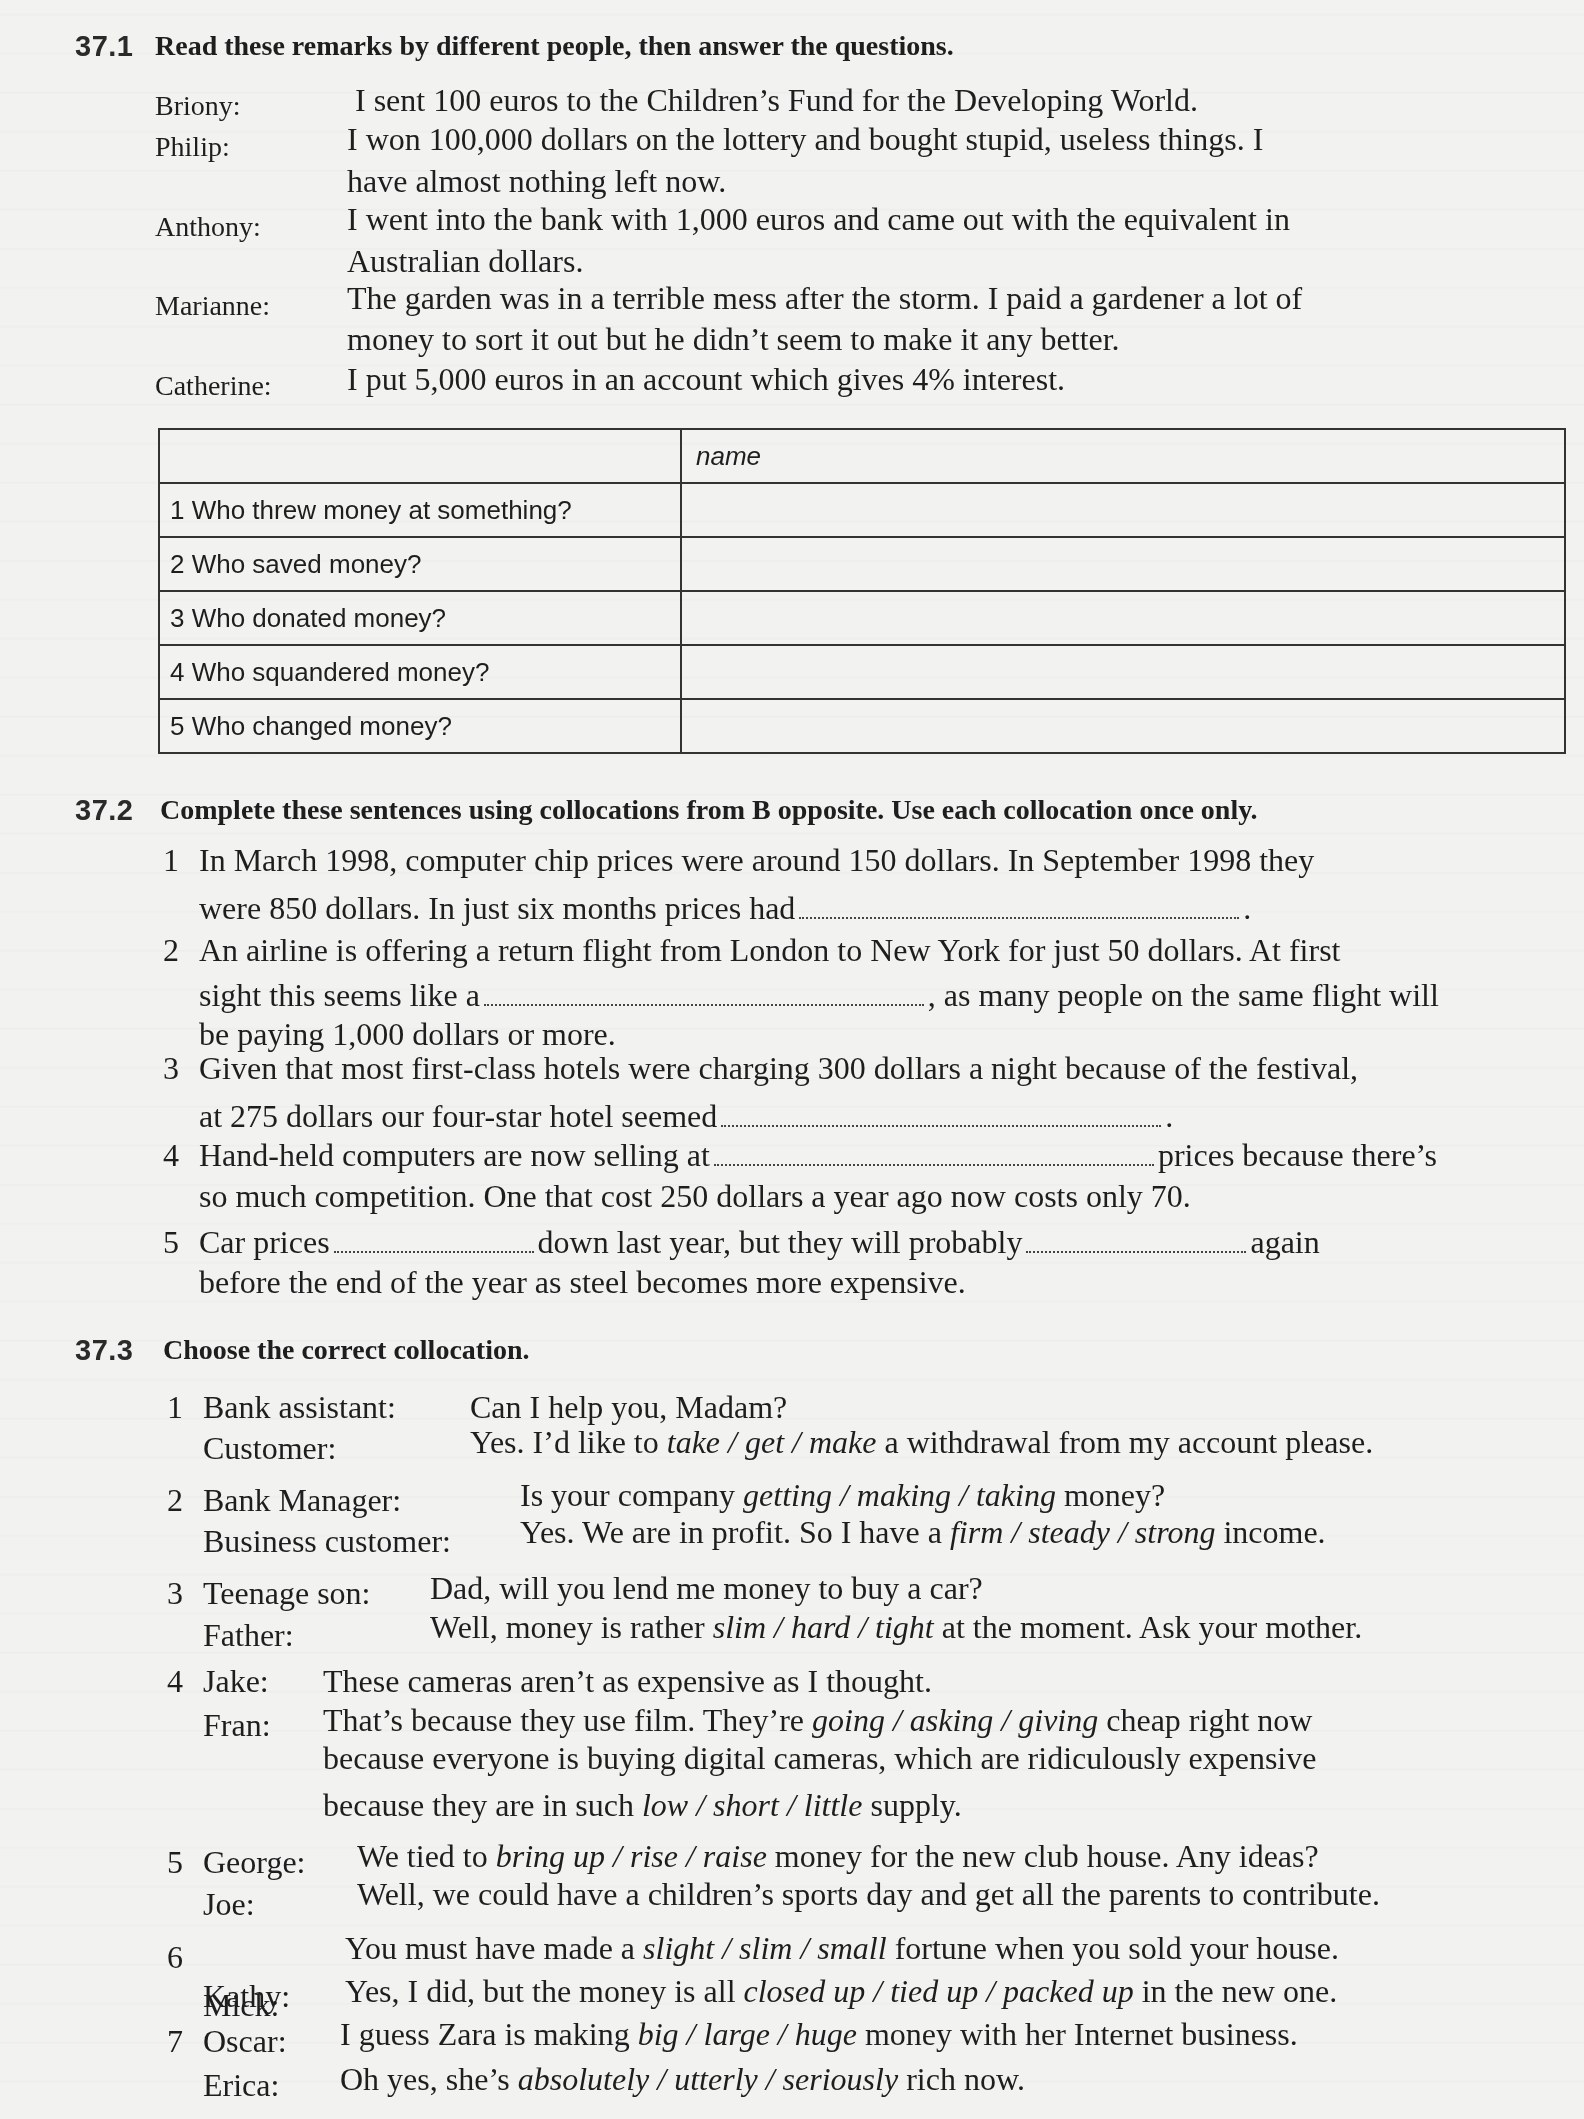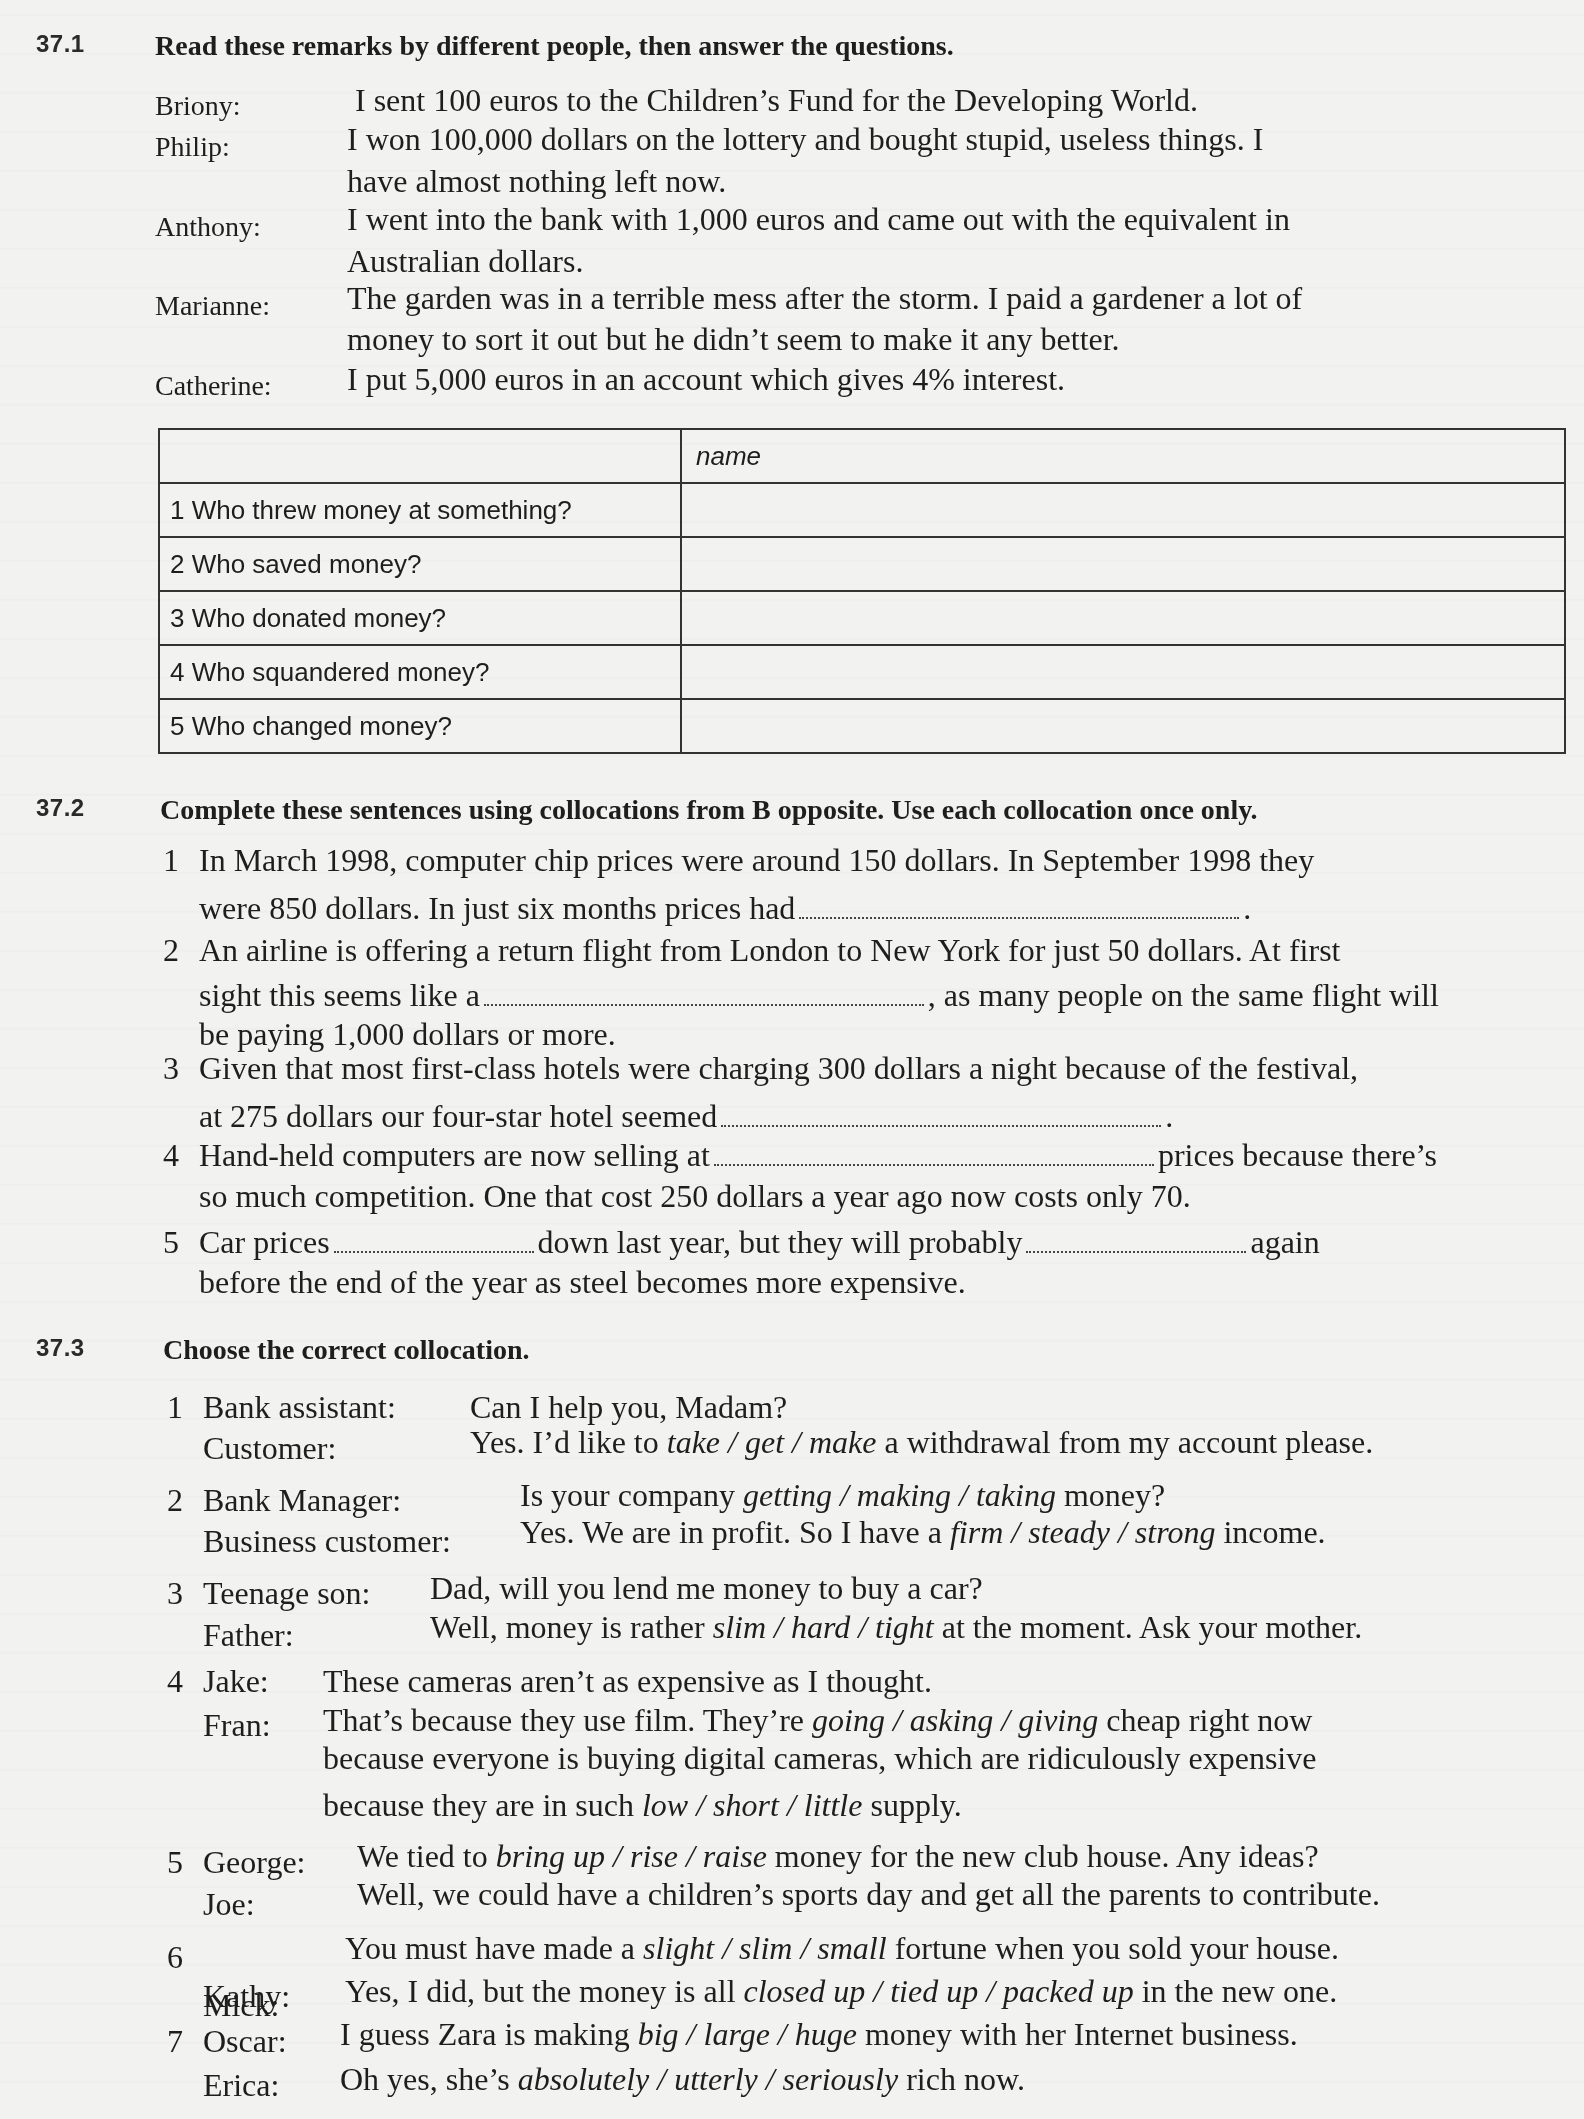--- a/index.html
+++ b/index.html
@@ -11,21 +11,21 @@
   }
   .bleed {
     position:absolute; inset:0;
     background:
       repeating-linear-gradient(0deg, rgba(0,0,0,0.0) 0px, rgba(0,0,0,0.0) 36px, rgba(0,0,0,0.025) 37px, rgba(0,0,0,0.0) 39px);
     pointer-events:none;
   }
   .abs { position:absolute; white-space:nowrap; }
   .secnum {
     font-family:"Liberation Sans","DejaVu Sans",sans-serif; font-weight:bold;
-    font-size:24px; color:#2a2a2a; letter-spacing:0.5px;
+    font-size:29px; color:#2a2a2a; letter-spacing:0.5px;margin-left:39px;
   }
   .instr { font-weight:bold; font-size:28px; }
   .txt { font-size:32px; line-height:37px; }
   .speaker { font-size:28px; }
   em { font-style:italic; }
   .blank {
     display:inline-block; border-bottom:2px dotted #444; height:0.75em;
     vertical-align:baseline; margin:0 4px;
   }
   table.qtab {

